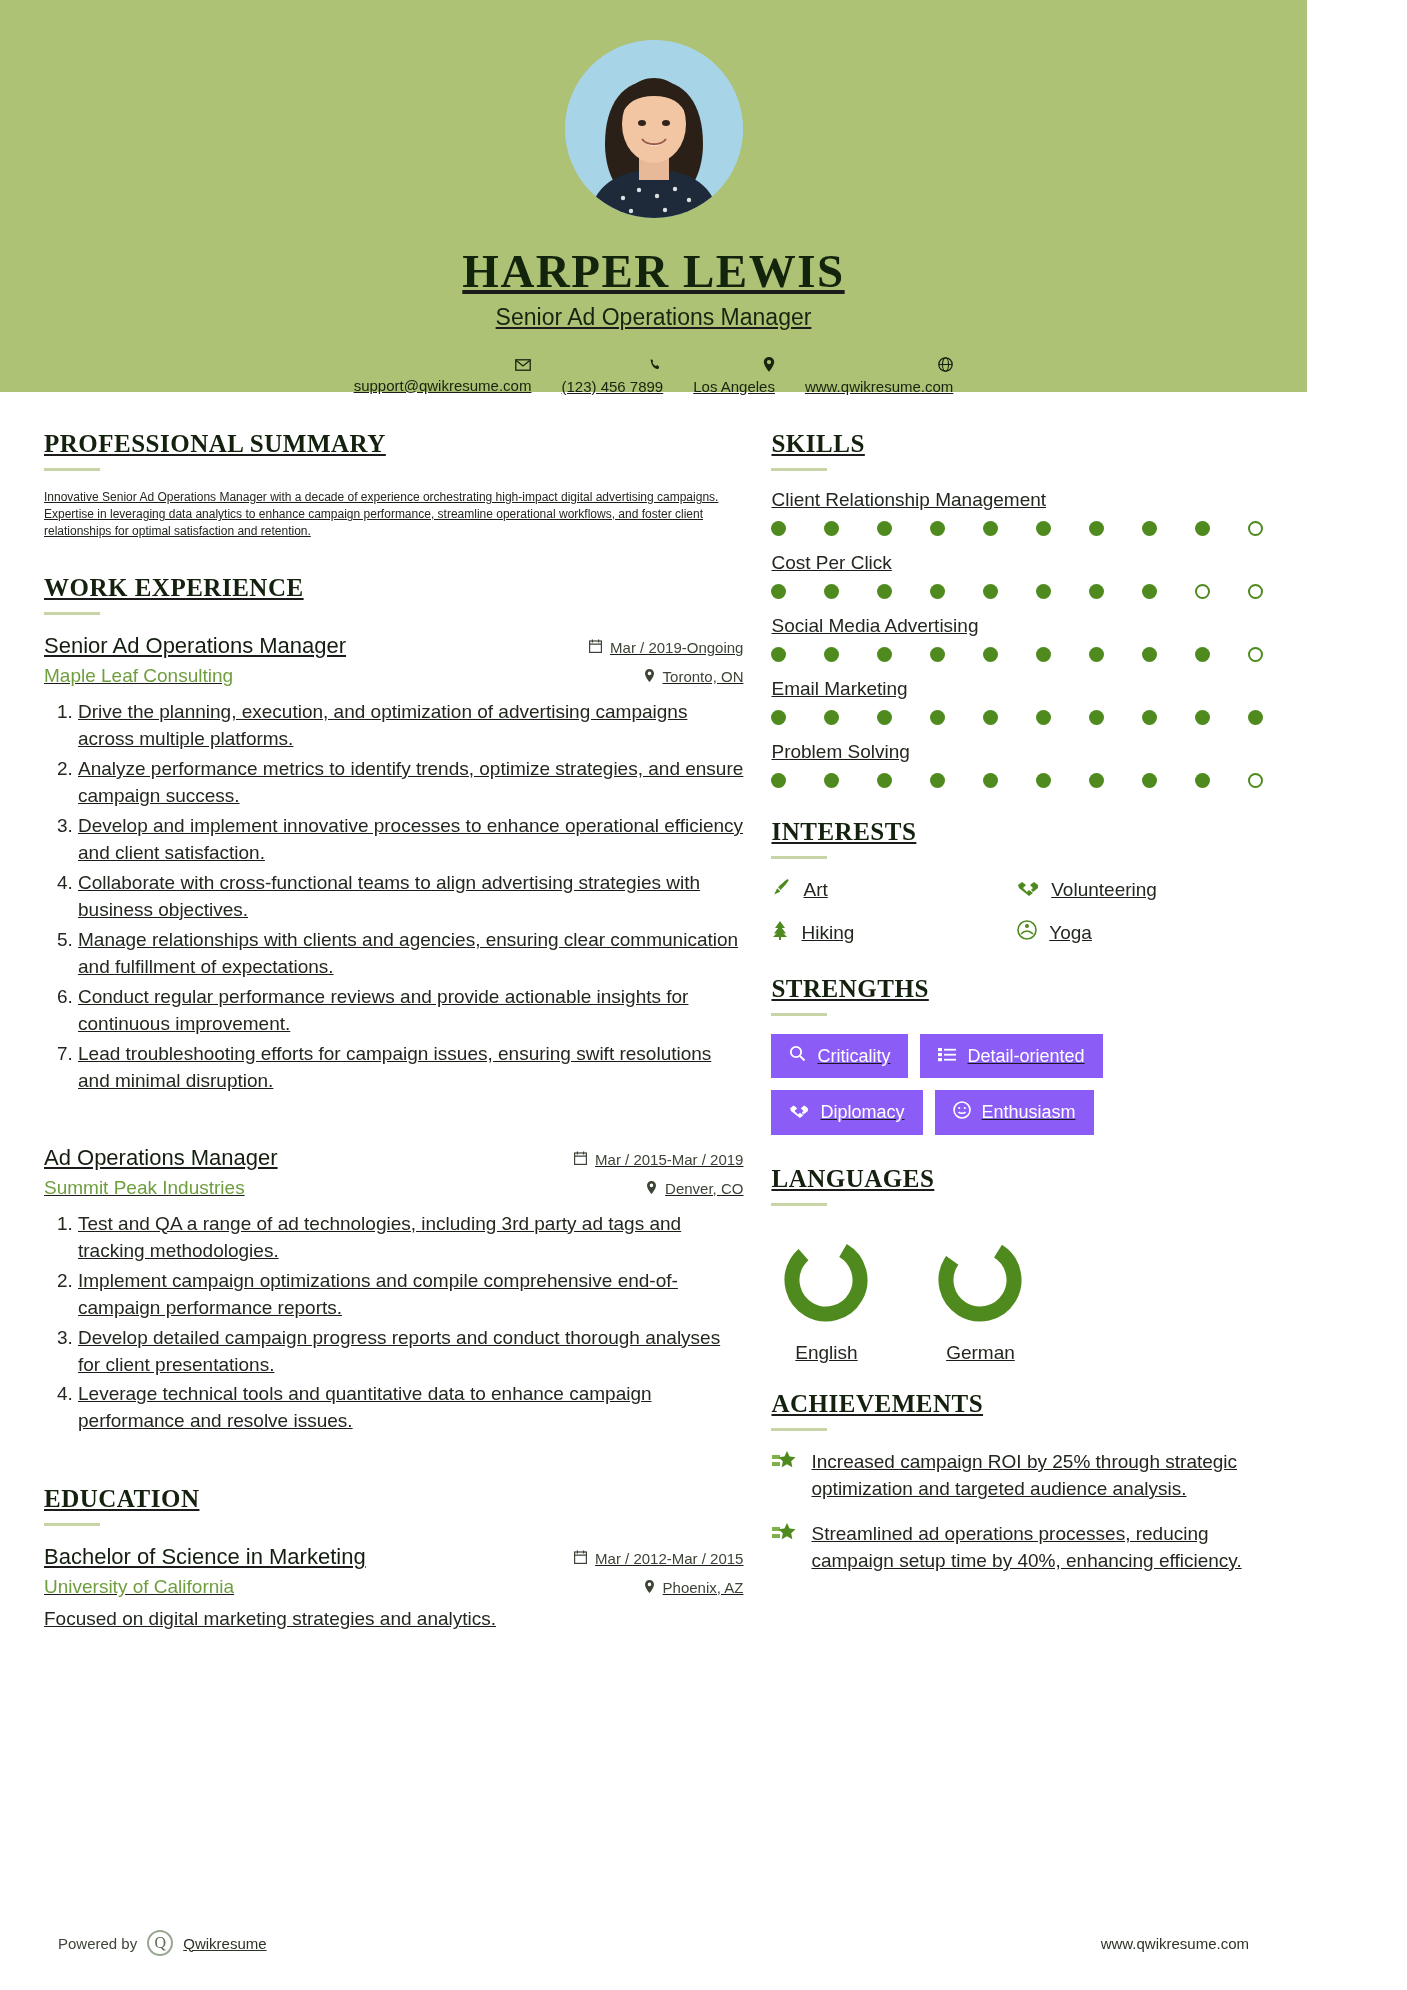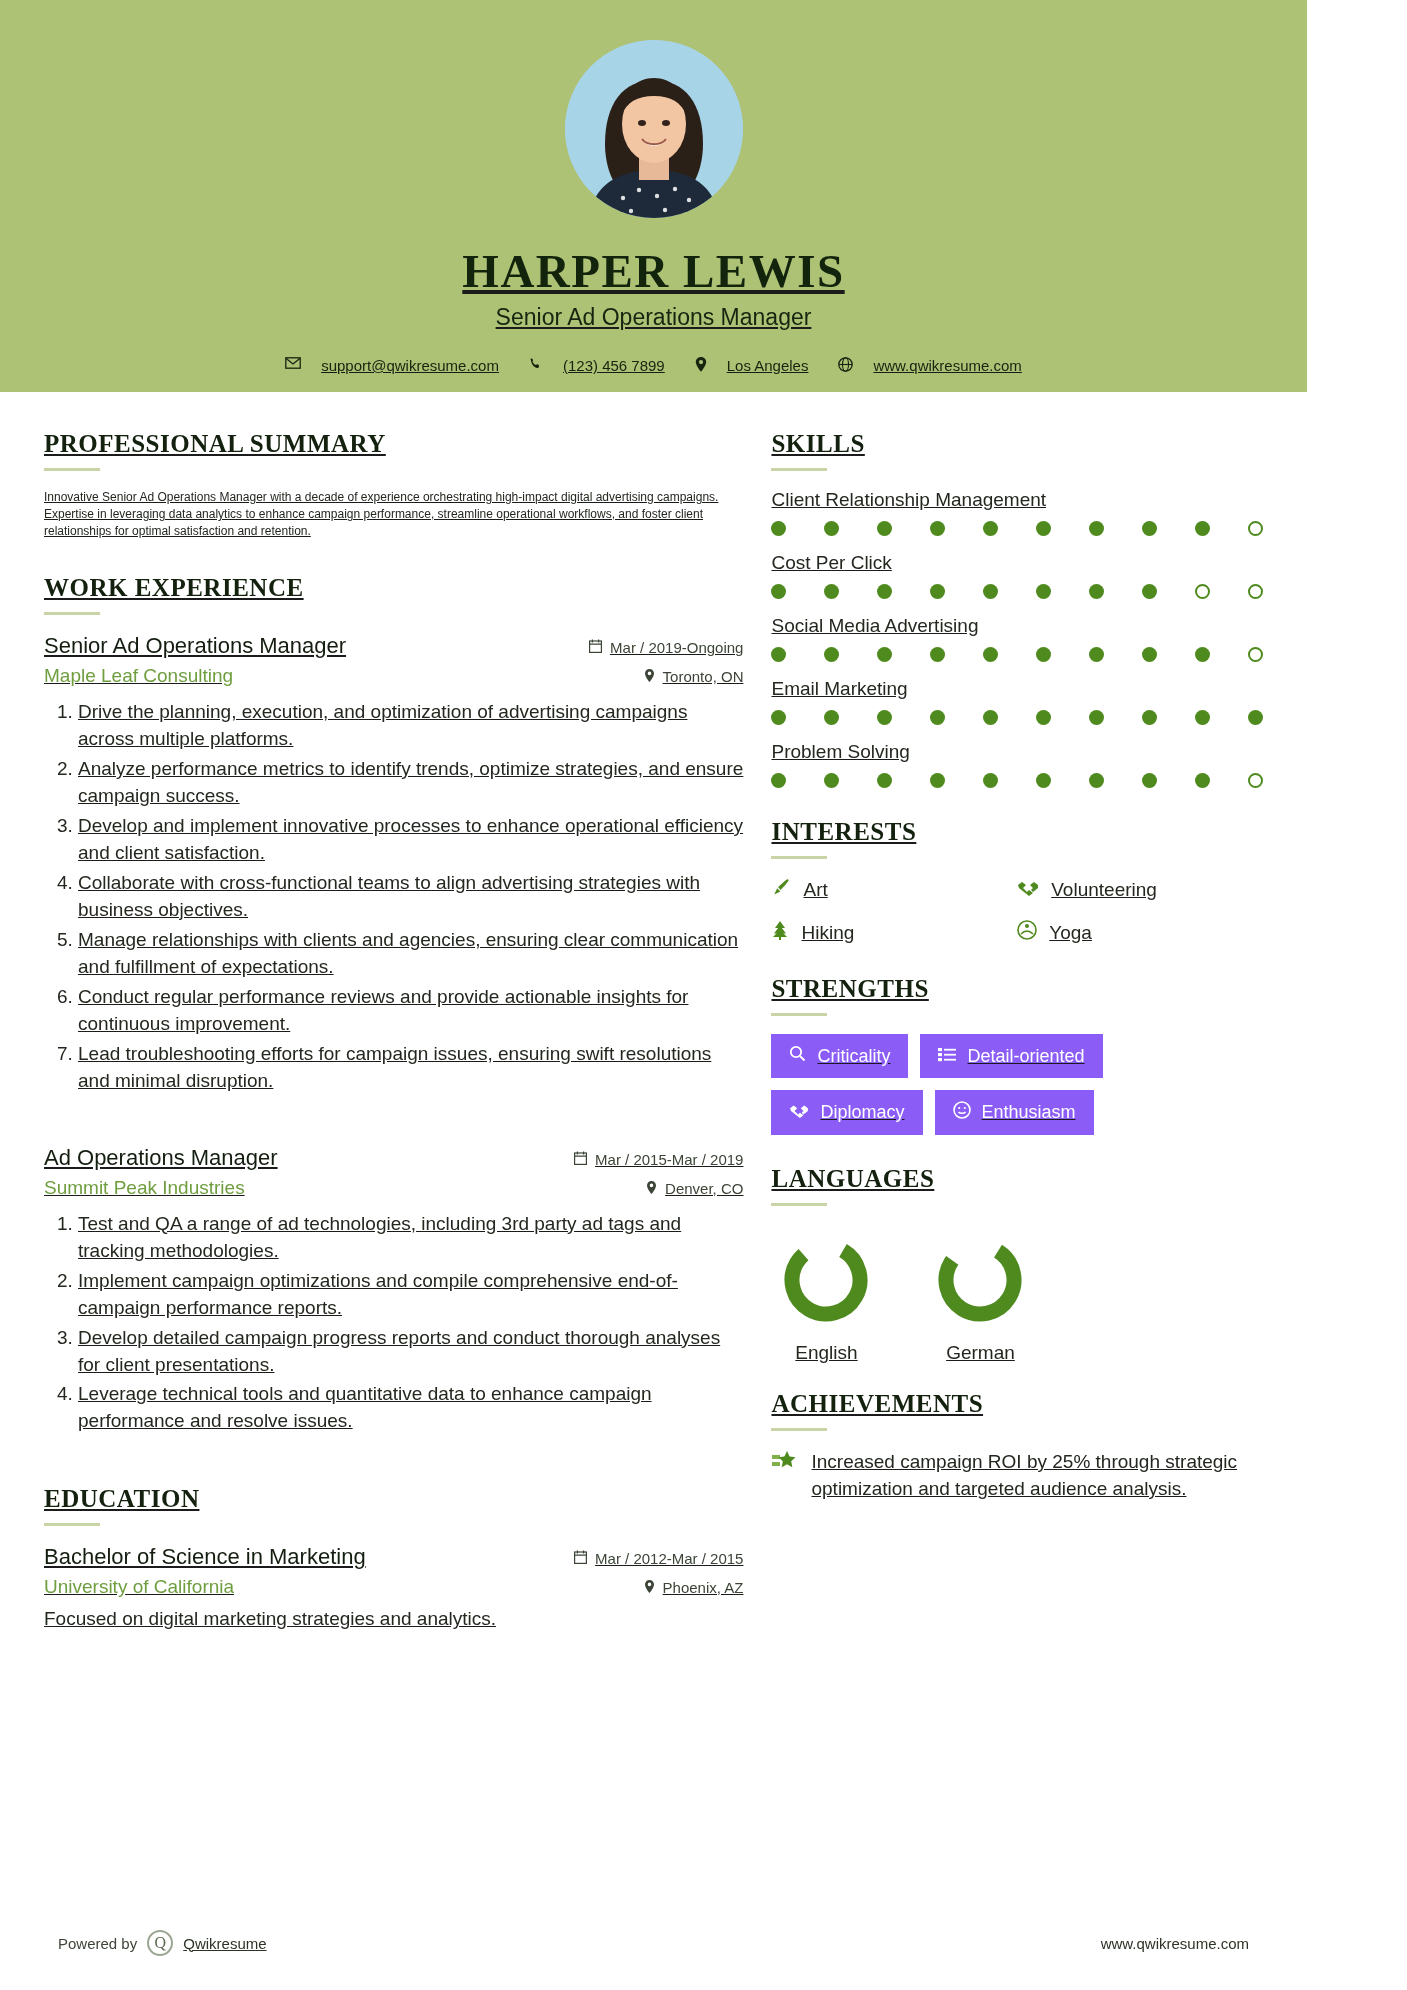--- a/index.html
+++ b/index.html
@@ -47,21 +47,21 @@
   }
   .contact {
     margin-top: 26px;
     display: flex;
     justify-content: center;
     align-items: center;
     gap: 10px;
     font-size: 15px;
     color: #17250f;
   }
-  .contact .ci { display: flex; align-items: flex-start; gap: 20px; padding: 0 10px; }
+  .contact .ci { display: flex; align-items: flex-end; gap: 6px; padding: 0 10px; flex-direction: column; }
   .contact .glyph { display: inline-flex; align-items: center; }
 
   
   .body {
     display: flex;
     padding: 38px 44px 0 44px;
     gap: 28px;
   }
   .col-left { width: 740px; }
   .col-right { width: 520px; }
@@ -558,20 +558,29 @@
       <div class="achv">
         <span>
           <svg width="26" height="24" viewBox="0 0 26 24">
               <path d="M1 6h8v4H1zM1 13h8v4H1z" fill="#7fb04a"></path>
               <path d="M16 2l2.6 5.4 5.9.8-4.3 4.1 1.1 5.9-5.3-3-5.3 3 1.1-5.9L7.5 8.2l5.9-.8z" fill="#4f8a1e"></path>
             </svg>
         </span>
         <div class="achv-text">Increased campaign ROI by 25% through strategic optimization and targeted audience analysis.</div>
       </div>
 
+      <div class="achv">
+        <span>
+          <svg width="26" height="24" viewBox="0 0 26 24">
+              <path d="M1 6h8v4H1zM1 13h8v4H1z" fill="#7fb04a"></path>
+              <path d="M16 2l2.6 5.4 5.9.8-4.3 4.1 1.1 5.9-5.3-3-5.3 3 1.1-5.9L7.5 8.2l5.9-.8z" fill="#4f8a1e"></path>
+            </svg>
+        </span>
+        <div class="achv-text">Streamlined ad operations processes, reducing campaign setup time by 40%, enhancing efficiency.</div>
+      </div>
 
     </div>
   </div>
 
   <div class="footer">
     <div class="powered">
       <span>Powered by</span>
       <span class="qlogo">Q</span>
       <span class="qname">Qwikresume</span>
     </div>

